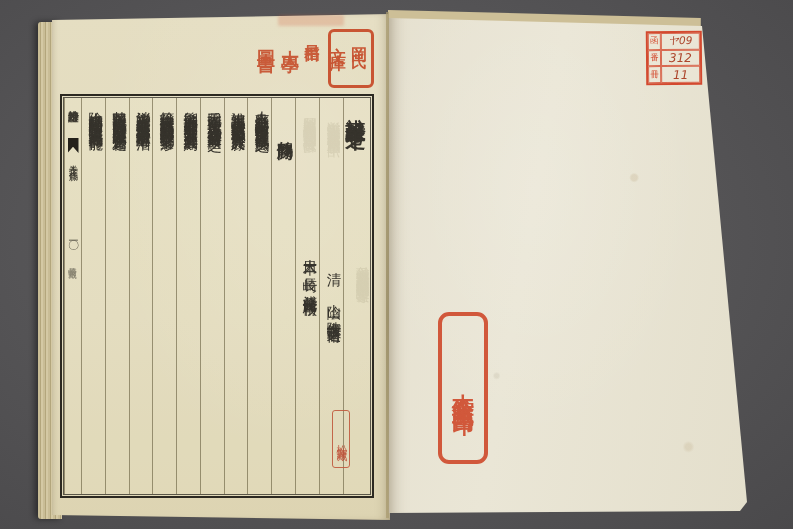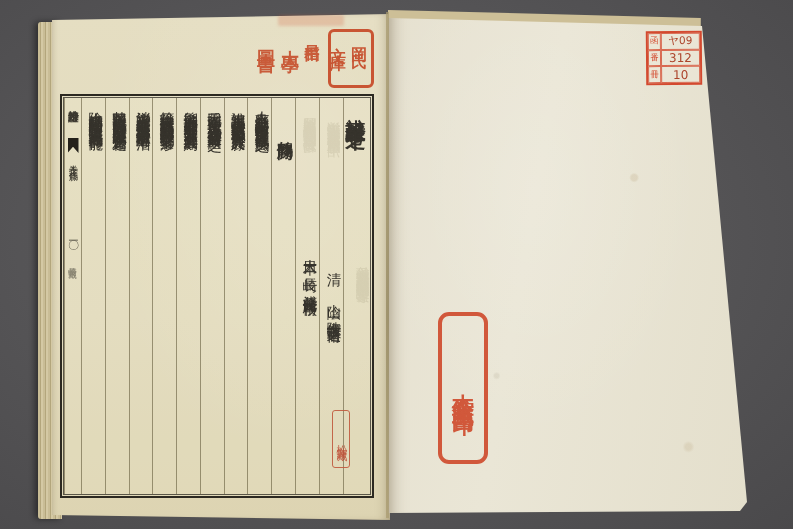--- a/index.html
+++ b/index.html
@@ -121,21 +121,21 @@
   }
   
   .callno{
     position:absolute;left:646px;top:31px;width:56px;height:54px;box-sizing:border-box;
     border:2px solid #d23d22;background:rgba(255,250,240,.15);
     display:grid;grid-template-columns:13px 1fr;grid-template-rows:1fr 1fr 1fr;
     opacity:.92;transform:rotate(-.5deg);
   }
   .callno .cell{border:0.5px solid rgba(210,61,34,.8);display:flex;align-items:center;justify-content:center;box-sizing:border-box;overflow:hidden;}
   .callno .lbl{font-size:8.5px;color:#d23d22;}
-  .callno .val{font-size:12px;color:#a8391f;font-family:"DejaVu Sans","Liberation Sans",sans-serif;}
+  .callno .val{font-size:12px;color:#a8391f;font-style:italic;font-family:"DejaVu Sans","Liberation Sans",sans-serif;}
   .callno .val-top{font-size:10.5px;}
 </style>
 </head>
 <body>
 
 <div class="stage">
 
   <div class="fore-edges"></div>
 
   <div class="page page-left"></div>
@@ -194,18 +194,18 @@
   <div class="page-right-back"></div>
   <div class="page page-right"></div>
   <div class="gutter-line"></div>
 
   <div class="callno">
     <div class="cell lbl">函</div>
     <div class="cell val val-top">ヤ09</div>
     <div class="cell lbl">番</div>
     <div class="cell val">312</div>
     <div class="cell lbl">冊</div>
-    <div class="cell val">10</div>
+    <div class="cell val">11</div>
   </div>
 
   <div class="seal seal-collection">本館藏書印</div>
 
 </div>
 
 </body></html>

